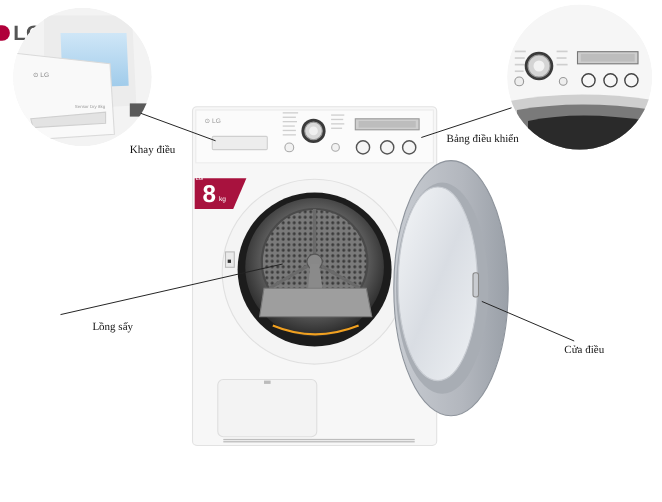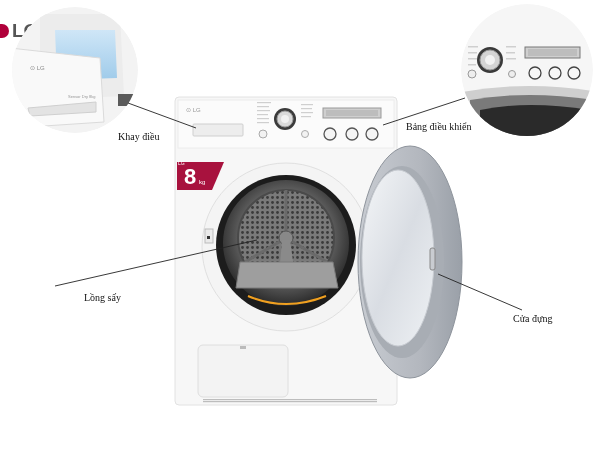--- a/index.html
+++ b/index.html
@@ -165,13 +165,13 @@
   </g>
 </svg>
 
 <div class="abs" style="left:178px;top:160px;font-size:5px;color:#fff;">LG</div>
 <div class="abs" style="left:184px;top:164px;font-size:22px;font-weight:bold;color:#fff;font-family:'Liberation Sans',sans-serif;">8</div>
 <div class="abs" style="left:199px;top:179px;font-size:6px;color:#fff;">kg</div>
 
 <div class="label" style="left:118px;top:131px;">Khay điều</div>
 <div class="label" style="left:406px;top:121px;">Bảng điều khiển</div>
 <div class="label" style="left:37px;top:292px;margin-left:47px;">Lồng sấy</div>
-<div class="label" style="left:513px;top:313px;">Cửa đựng</div>
+<div class="label" style="left:513px;top:313px;">Cửa điều</div>
 
 </body></html>

